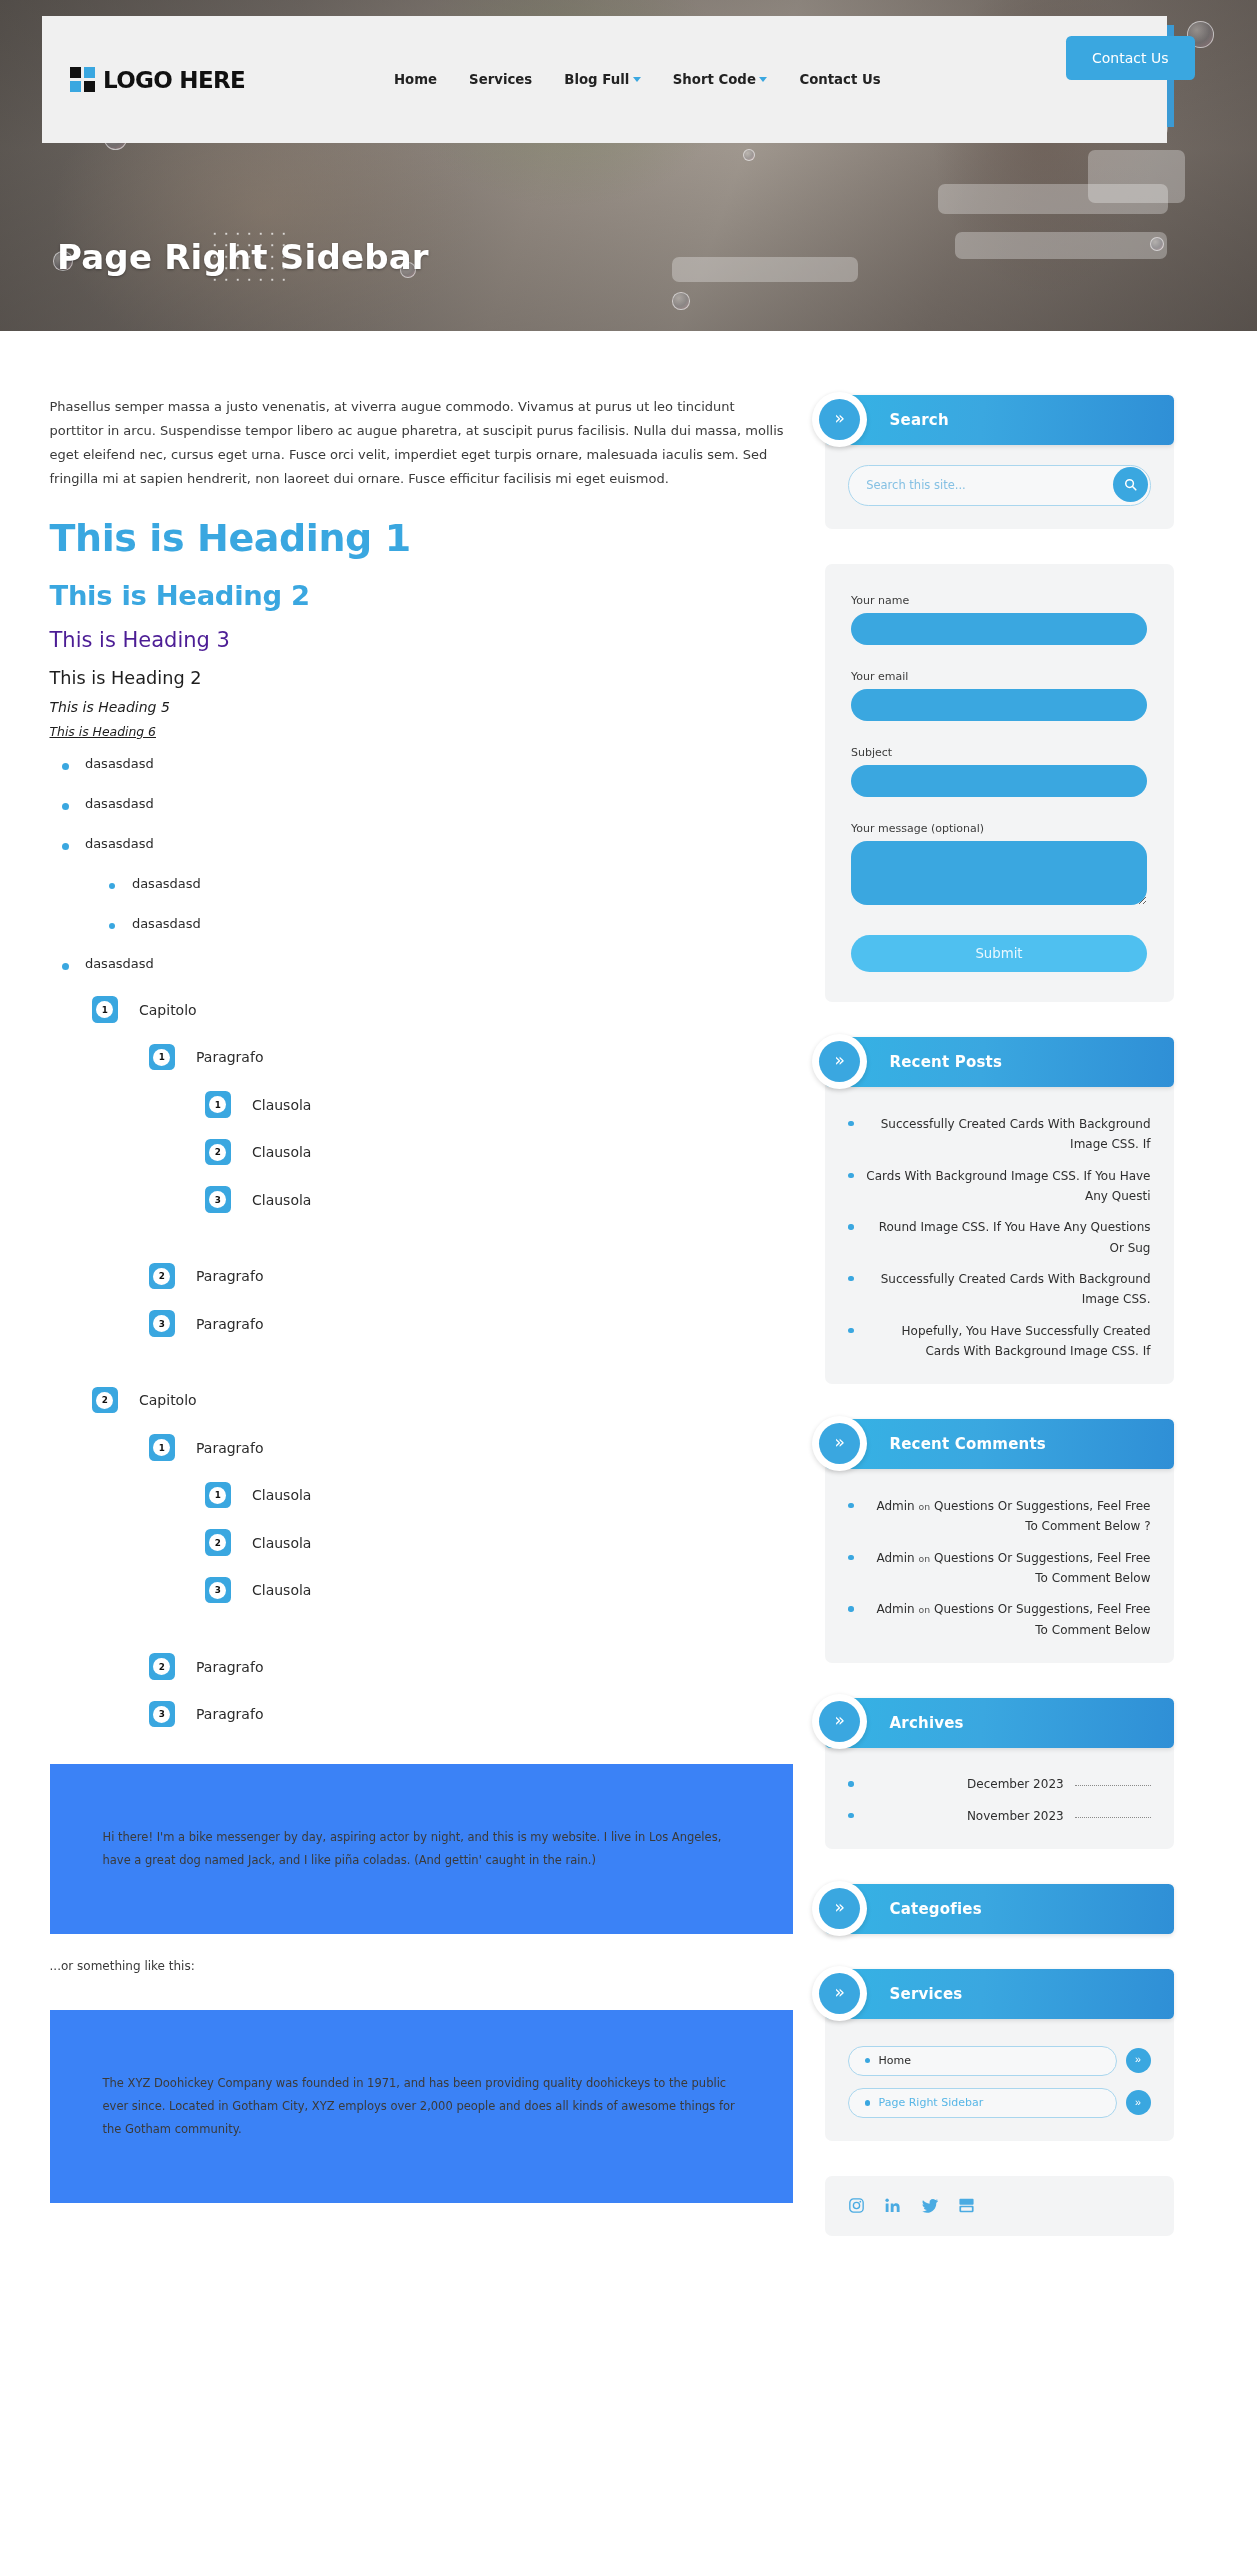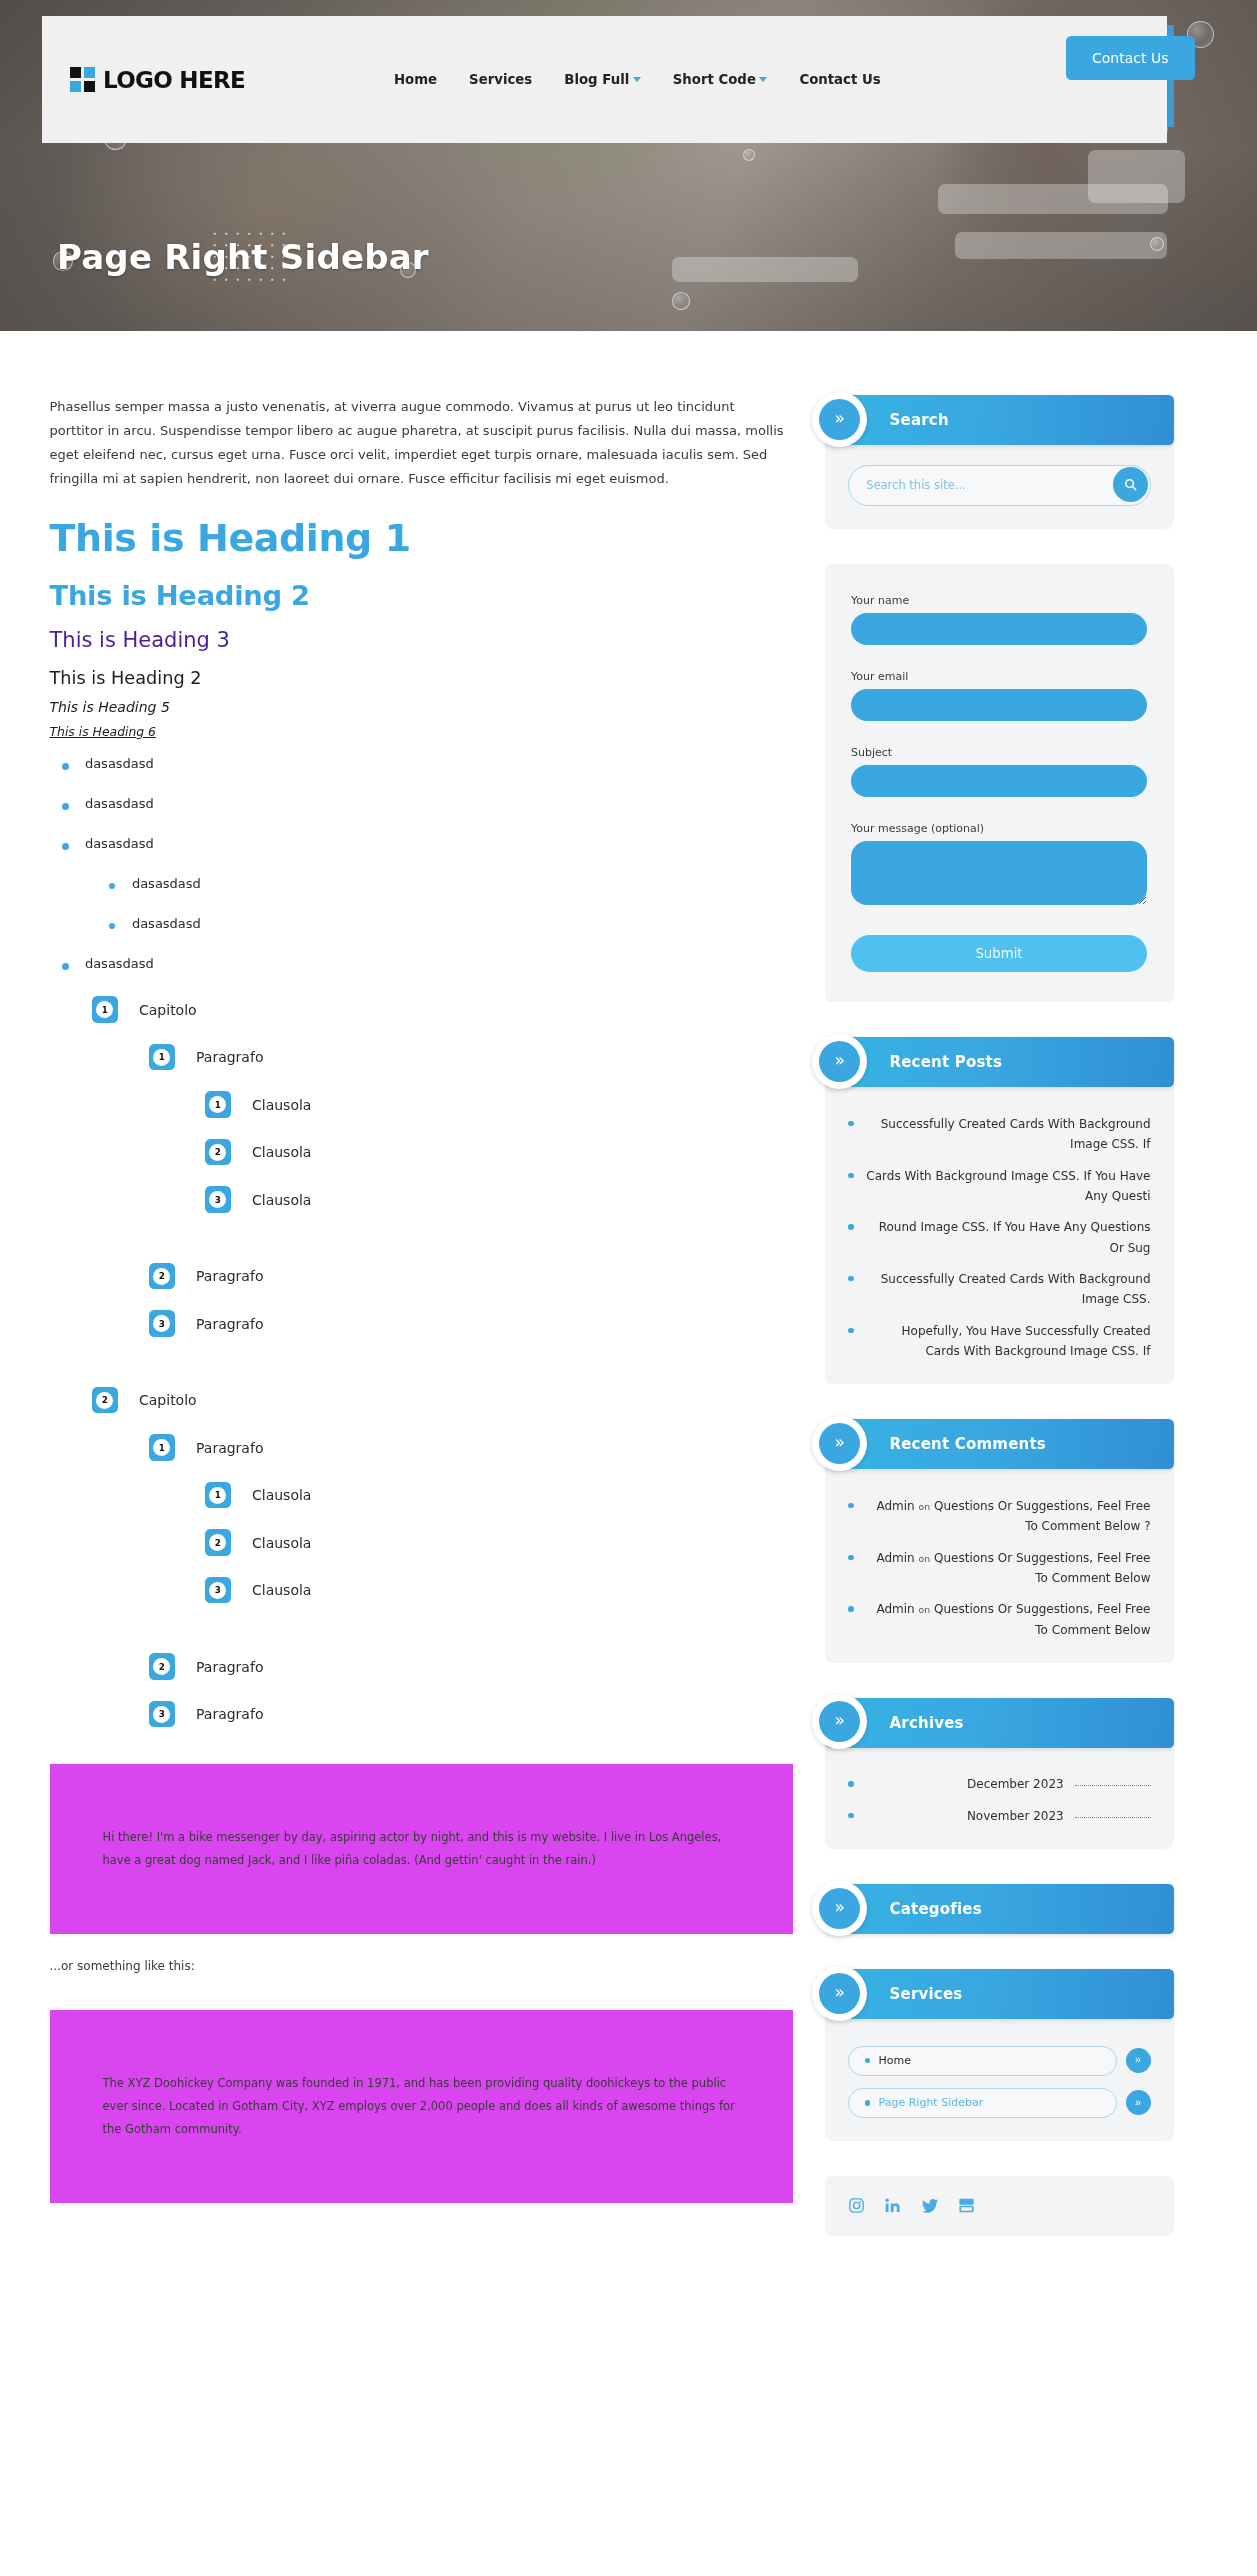--- a/index.html
+++ b/index.html
@@ -256,21 +256,21 @@
     align-items: center;
     justify-content: center;
   }
   .olabel { font-size: 14px; color: #2b2b2b; margin-left: 21px; }
   .lvl2 { margin-left: 57px; }
   .lvl3 { margin-left: 113px; }
   .gap-b { margin-bottom: 50px; }
 
   
   .qbox {
-    background: #d946ef;
+    background: #3b82f6;
     padding: 62px 53px;
     margin: 37px 0 0;
   }
   .qbox p {
     font-size: 11.5px;
     line-height: 2.0;
     color: #3a3a3a;
   }
   .qlead { font-size: 12px; color: #3a3a3a; margin: 25px 0 0; }
   .closing { font-size: 12px; line-height: 1.9; color: #3a3a3a; margin: 30px 0 0; }

